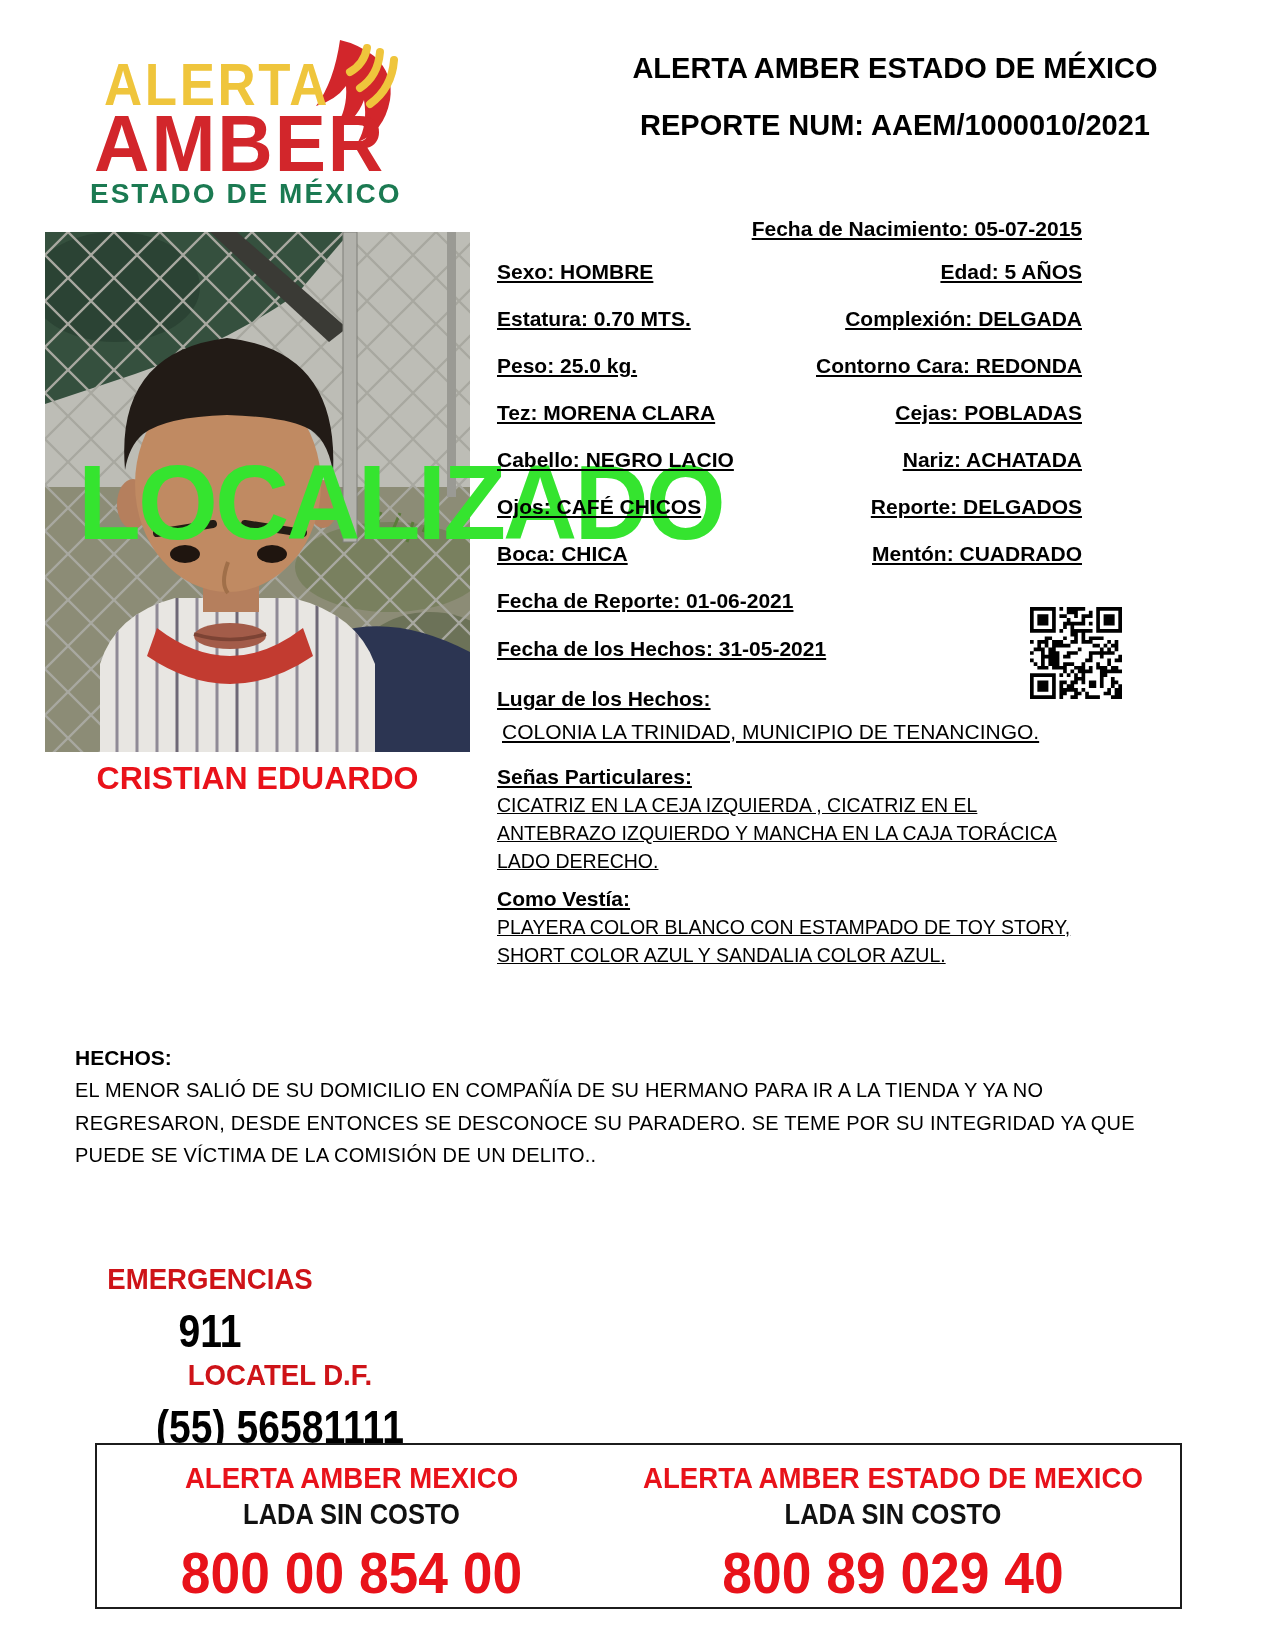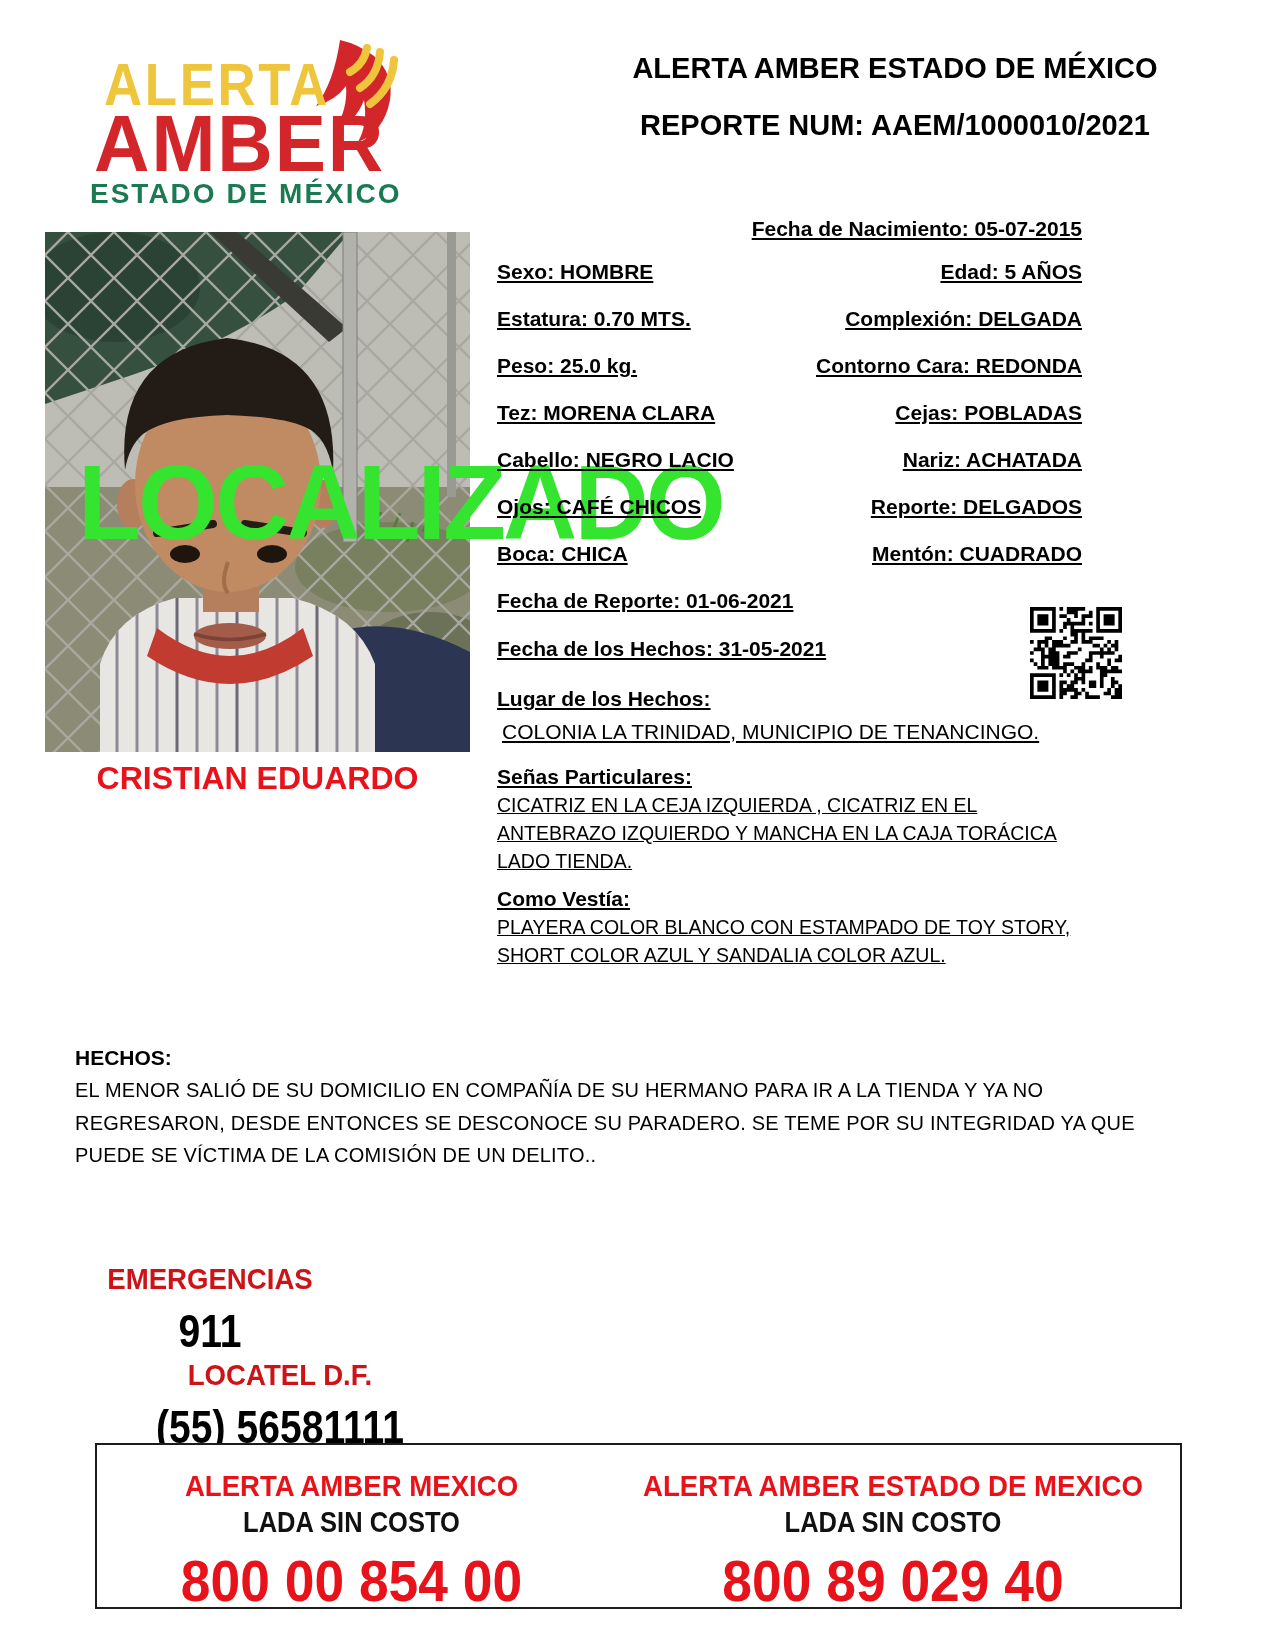--- a/index.html
+++ b/index.html
@@ -55,21 +55,21 @@
   
   .contacts{left:70px;top:1262px;width:1135px;display:flex;flex-direction:column;}
   .contact-col{text-align:center;}
   .c1{width:280px;} .c2{width:420px;} .c3{width:435px;}
   .contact-label{color:#CE1318;font-weight:bold;font-size:30px;transform:scaleX(0.92);transform-origin:center;}
   .contact-number{font-weight:bold;font-size:46px;margin-top:8px;transform:scaleX(0.85);transform-origin:center;white-space:nowrap;}
 
   
   .hotbox{left:95px;top:1443px;width:1083px;height:162px;border:2px solid #1c1c1c;
           display:flex;background:#fff;}
-  .hot-col{text-align:center;padding-top:24px;}
+  .hot-col{text-align:center;padding-top:16px;}
   .hL{width:47%;} .hR{width:53%;}
   .hot-title{color:#E8121A;font-weight:bold;font-size:30px;transform:scaleX(0.92);transform-origin:center;white-space:nowrap;}
   .hot-sub{color:#111;font-weight:bold;font-size:30px;transform:scaleX(0.85);transform-origin:center;margin-top:2px;}
   .hot-number{color:#E8121A;font-weight:bold;font-size:58px;margin-top:8px;transform:scaleX(0.92);transform-origin:center;white-space:nowrap;}
 </style>
 </head>
 <body>
 
 <div class="page">
 
@@ -184,21 +184,21 @@
       <span>Mentón: CUADRADO</span>
     </div>
 
     <div class="single-row">Fecha de Reporte: 01-06-2021</div>
     <div class="single-row">Fecha de los Hechos: 31-05-2021</div>
 
     <div class="sec-label">Lugar de los Hechos:</div>
     <div class="place-value">COLONIA LA TRINIDAD, MUNICIPIO DE TENANCINGO.</div>
 
     <div class="sec-label mt16">Señas Particulares:</div>
-    <div class="sec-para">CICATRIZ EN LA CEJA IZQUIERDA , CICATRIZ EN EL ANTEBRAZO IZQUIERDO Y MANCHA EN LA CAJA TORÁCICA LADO TIENDA.</div>
+    <div class="sec-para">CICATRIZ EN LA CEJA IZQUIERDA , CICATRIZ EN EL ANTEBRAZO IZQUIERDO Y MANCHA EN LA CAJA TORÁCICA LADO DERECHO.</div>
 
     <div class="sec-label mt10">Como Vestía:</div>
     <div class="sec-para">PLAYERA COLOR BLANCO CON ESTAMPADO DE TOY STORY, SHORT COLOR AZUL Y SANDALIA COLOR AZUL.</div>
   </div>
 
   <svg class="abs qr" viewBox="0 0 25 25">
     <rect width="25" height="25" fill="#fff"></rect>
     <g id="qr-modules">
         <path d="M8 0h1v1h-1zM10 0h1v1h-1zM11 0h1v1h-1zM12 0h1v1h-1zM13 0h1v1h-1zM14 0h1v1h-1zM10 1h1v1h-1zM11 1h1v1h-1zM12 1h1v1h-1zM16 1h1v1h-1zM8 2h1v1h-1zM9 2h1v1h-1zM12 2h1v1h-1zM14 2h1v1h-1zM15 2h1v1h-1zM16 2h1v1h-1zM10 3h1v1h-1zM14 3h1v1h-1zM9 4h1v1h-1zM10 4h1v1h-1zM11 4h1v1h-1zM12 4h1v1h-1zM13 4h1v1h-1zM14 4h1v1h-1zM16 4h1v1h-1zM9 5h1v1h-1zM11 5h1v1h-1zM8 6h1v1h-1zM11 6h1v1h-1zM12 6h1v1h-1zM13 6h1v1h-1zM14 6h1v1h-1zM15 6h1v1h-1zM16 6h1v1h-1zM11 7h1v1h-1zM12 7h1v1h-1zM14 7h1v1h-1zM4 8h1v1h-1zM5 8h1v1h-1zM9 8h1v1h-1zM12 8h1v1h-1zM14 8h1v1h-1zM16 8h1v1h-1zM17 8h1v1h-1zM18 8h1v1h-1zM19 8h1v1h-1zM0 9h1v1h-1zM2 9h1v1h-1zM3 9h1v1h-1zM4 9h1v1h-1zM6 9h1v1h-1zM7 9h1v1h-1zM8 9h1v1h-1zM11 9h1v1h-1zM12 9h1v1h-1zM14 9h1v1h-1zM15 9h1v1h-1zM16 9h1v1h-1zM21 9h1v1h-1zM23 9h1v1h-1zM2 10h1v1h-1zM4 10h1v1h-1zM6 10h1v1h-1zM7 10h1v1h-1zM8 10h1v1h-1zM9 10h1v1h-1zM10 10h1v1h-1zM17 10h1v1h-1zM18 10h1v1h-1zM20 10h1v1h-1zM22 10h1v1h-1zM23 10h1v1h-1zM1 11h1v1h-1zM2 11h1v1h-1zM3 11h1v1h-1zM5 11h1v1h-1zM6 11h1v1h-1zM13 11h1v1h-1zM19 11h1v1h-1zM21 11h1v1h-1zM23 11h1v1h-1zM0 12h1v1h-1zM3 12h1v1h-1zM5 12h1v1h-1zM6 12h1v1h-1zM7 12h1v1h-1zM10 12h1v1h-1zM11 12h1v1h-1zM12 12h1v1h-1zM16 12h1v1h-1zM17 12h1v1h-1zM18 12h1v1h-1zM19 12h1v1h-1zM20 12h1v1h-1zM21 12h1v1h-1zM22 12h1v1h-1zM3 13h1v1h-1zM4 13h1v1h-1zM5 13h1v1h-1zM6 13h1v1h-1zM7 13h1v1h-1zM9 13h1v1h-1zM10 13h1v1h-1zM16 13h1v1h-1zM19 13h1v1h-1zM24 13h1v1h-1zM0 14h1v1h-1zM3 14h1v1h-1zM5 14h1v1h-1zM6 14h1v1h-1zM7 14h1v1h-1zM15 14h1v1h-1zM16 14h1v1h-1zM21 14h1v1h-1zM23 14h1v1h-1zM24 14h1v1h-1zM1 15h1v1h-1zM3 15h1v1h-1zM5 15h1v1h-1zM6 15h1v1h-1zM7 15h1v1h-1zM9 15h1v1h-1zM10 15h1v1h-1zM11 15h1v1h-1zM14 15h1v1h-1zM18 15h1v1h-1zM21 15h1v1h-1zM2 16h1v1h-1zM3 16h1v1h-1zM4 16h1v1h-1zM6 16h1v1h-1zM7 16h1v1h-1zM8 16h1v1h-1zM9 16h1v1h-1zM12 16h1v1h-1zM13 16h1v1h-1zM14 16h1v1h-1zM16 16h1v1h-1zM18 16h1v1h-1zM19 16h1v1h-1zM20 16h1v1h-1zM22 16h1v1h-1zM23 16h1v1h-1zM9 17h1v1h-1zM11 17h1v1h-1zM13 17h1v1h-1zM14 17h1v1h-1zM15 17h1v1h-1zM16 17h1v1h-1zM19 17h1v1h-1zM20 17h1v1h-1zM21 17h1v1h-1zM22 17h1v1h-1zM23 17h1v1h-1zM24 17h1v1h-1zM8 18h1v1h-1zM10 18h1v1h-1zM12 18h1v1h-1zM14 18h1v1h-1zM19 18h1v1h-1zM20 18h1v1h-1zM12 19h1v1h-1zM13 19h1v1h-1zM14 19h1v1h-1zM19 19h1v1h-1zM22 19h1v1h-1zM8 20h1v1h-1zM9 20h1v1h-1zM11 20h1v1h-1zM12 20h1v1h-1zM14 20h1v1h-1zM16 20h1v1h-1zM17 20h1v1h-1zM19 20h1v1h-1zM22 20h1v1h-1zM23 20h1v1h-1zM8 21h1v1h-1zM10 21h1v1h-1zM11 21h1v1h-1zM16 21h1v1h-1zM17 21h1v1h-1zM19 21h1v1h-1zM22 21h1v1h-1zM24 21h1v1h-1zM8 22h1v1h-1zM9 22h1v1h-1zM10 22h1v1h-1zM11 22h1v1h-1zM12 22h1v1h-1zM14 22h1v1h-1zM21 22h1v1h-1zM23 22h1v1h-1zM24 22h1v1h-1zM8 23h1v1h-1zM9 23h1v1h-1zM12 23h1v1h-1zM13 23h1v1h-1zM15 23h1v1h-1zM20 23h1v1h-1zM21 23h1v1h-1zM23 23h1v1h-1zM24 23h1v1h-1zM8 24h1v1h-1zM11 24h1v1h-1zM12 24h1v1h-1zM15 24h1v1h-1zM16 24h1v1h-1zM17 24h1v1h-1zM18 24h1v1h-1zM22 24h1v1h-1zM23 24h1v1h-1zM24 24h1v1h-1z" fill="#000"></path>
       </g>

